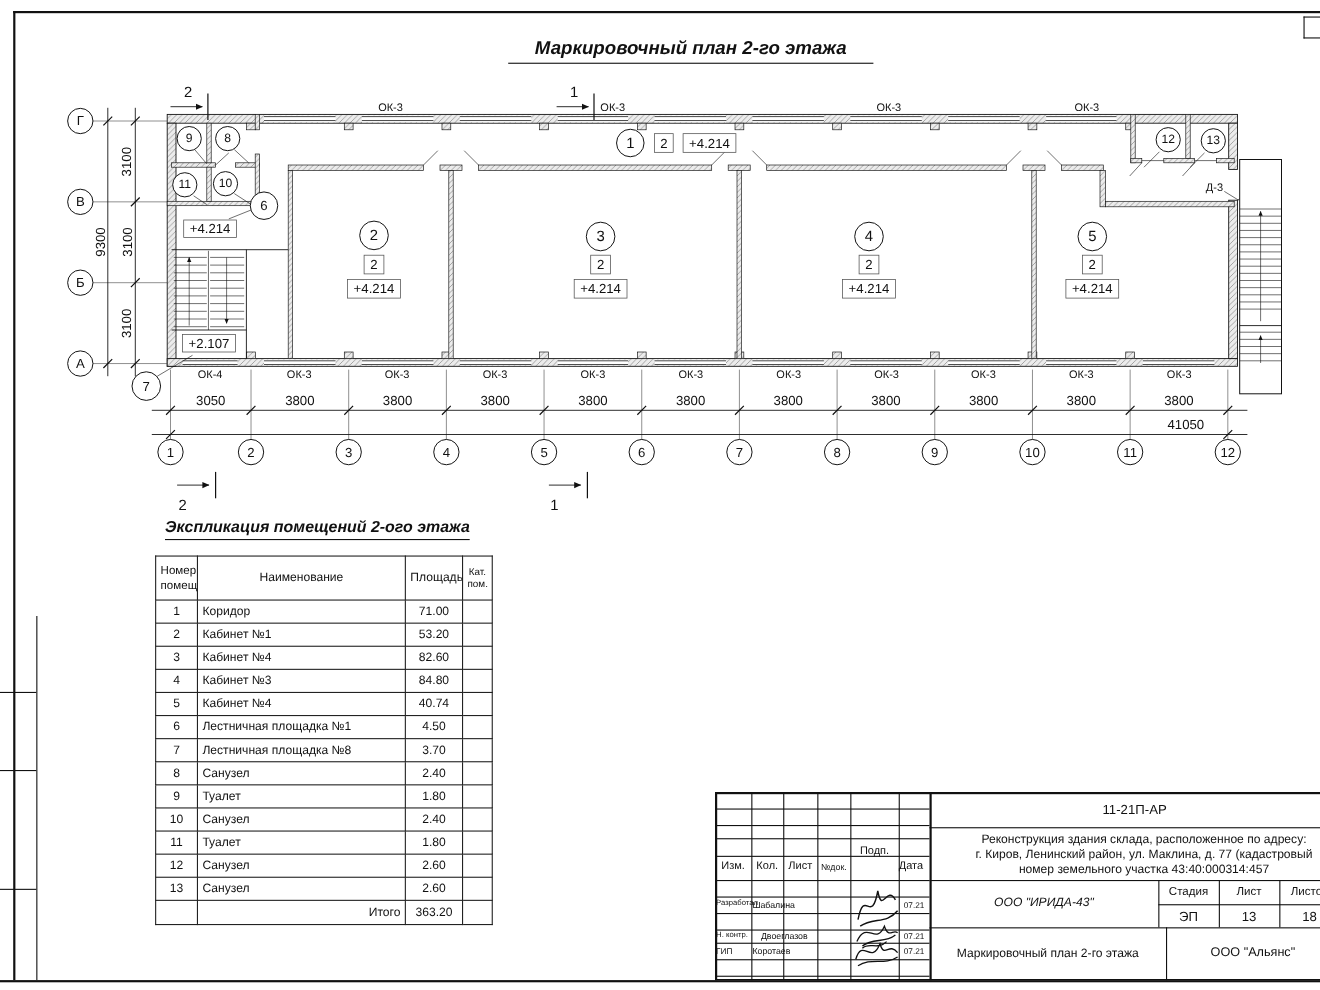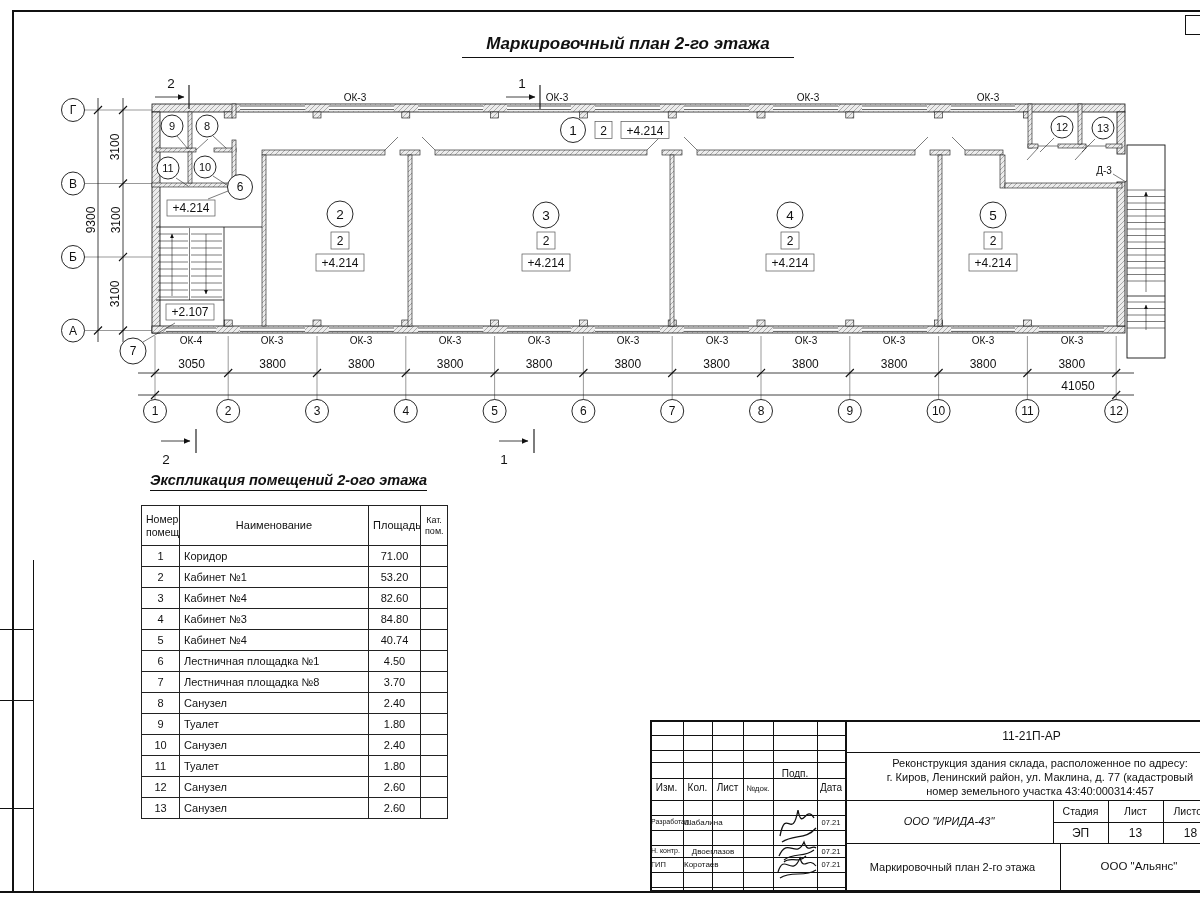--- a/index.html
+++ b/index.html
@@ -448,20 +448,26 @@
         <td>Санузел</td>
         <td align="center">2.60</td>
         <td></td>
       </tr>
   <tr style="height:21px">
         <td align="center">13</td>
         <td>Санузел</td>
         <td align="center">2.60</td>
         <td></td>
       </tr>
+  <tr style="height:22px">
+    <td></td>
+    <td align="right">Итого</td>
+    <td align="center">363.20</td>
+    <td></td>
+  </tr>
 </tbody>
   </table>
 
 <div class="tb">
 
   <div class="hln" style="left:0;top:0;width:590px;height:1.5px"></div>
   <div class="hln" style="left:0;top:169.5px;width:590px;height:1.5px"></div>
   <div class="vln" style="left:0;top:0;height:171px;width:1.5px"></div>
 
   <div class="vln" style="left:33px;top:0;height:171px"></div>
@@ -490,21 +496,21 @@
   <div class="vln" style="left:403px;top:80px;height:43px"></div>
   <div class="vln" style="left:458px;top:80px;height:43px"></div>
   <div class="vln" style="left:513px;top:80px;height:43px"></div>
   <div class="vln" style="left:410px;top:123px;height:48px"></div>
 
   <div class="txt" style="left:0;top:62px;width:33px;font-size:10px">Изм.</div>
   <div class="txt" style="left:33px;top:62px;width:29px;font-size:10px">Кол.</div>
   <div class="txt" style="left:62px;top:62px;width:31px;font-size:10px">Лист</div>
   <div class="txt" style="left:93px;top:64px;width:30px;font-size:8px">№док.</div>
   <div class="txt" style="left:123px;top:48px;width:44px;font-size:10px">Подп.</div>
-  <div class="txt" style="left:167px;top:62px;width:28px;font-size:10px">Дата</div>
+  <div class="txt" style="left:167px;top:62px;width:20px;font-size:10px">Дата</div>
 
   <div class="txt" style="left:1px;top:98px;width:32px;font-size:7px;text-align:left">Разработал</div>
   <div class="txt" style="left:34px;top:98px;width:58px;font-size:8px;text-align:left">Шабалина</div>
   <div class="txt" style="left:168px;top:98px;width:26px;font-size:7.5px">07.21</div>
   <div class="txt" style="left:1px;top:127px;width:32px;font-size:7px;text-align:left">Н. контр.</div>
   <div class="txt" style="left:34px;top:127px;width:58px;font-size:8px;text-align:center">Двоеглазов</div>
   <div class="txt" style="left:168px;top:127px;width:26px;font-size:7.5px">07.21</div>
   <div class="txt" style="left:1px;top:140px;width:20px;font-size:7.5px;text-align:left">ГИП</div>
   <div class="txt" style="left:34px;top:140px;width:58px;font-size:8px;text-align:left">Коротаев</div>
   <div class="txt" style="left:168px;top:140px;width:26px;font-size:7.5px">07.21</div>

